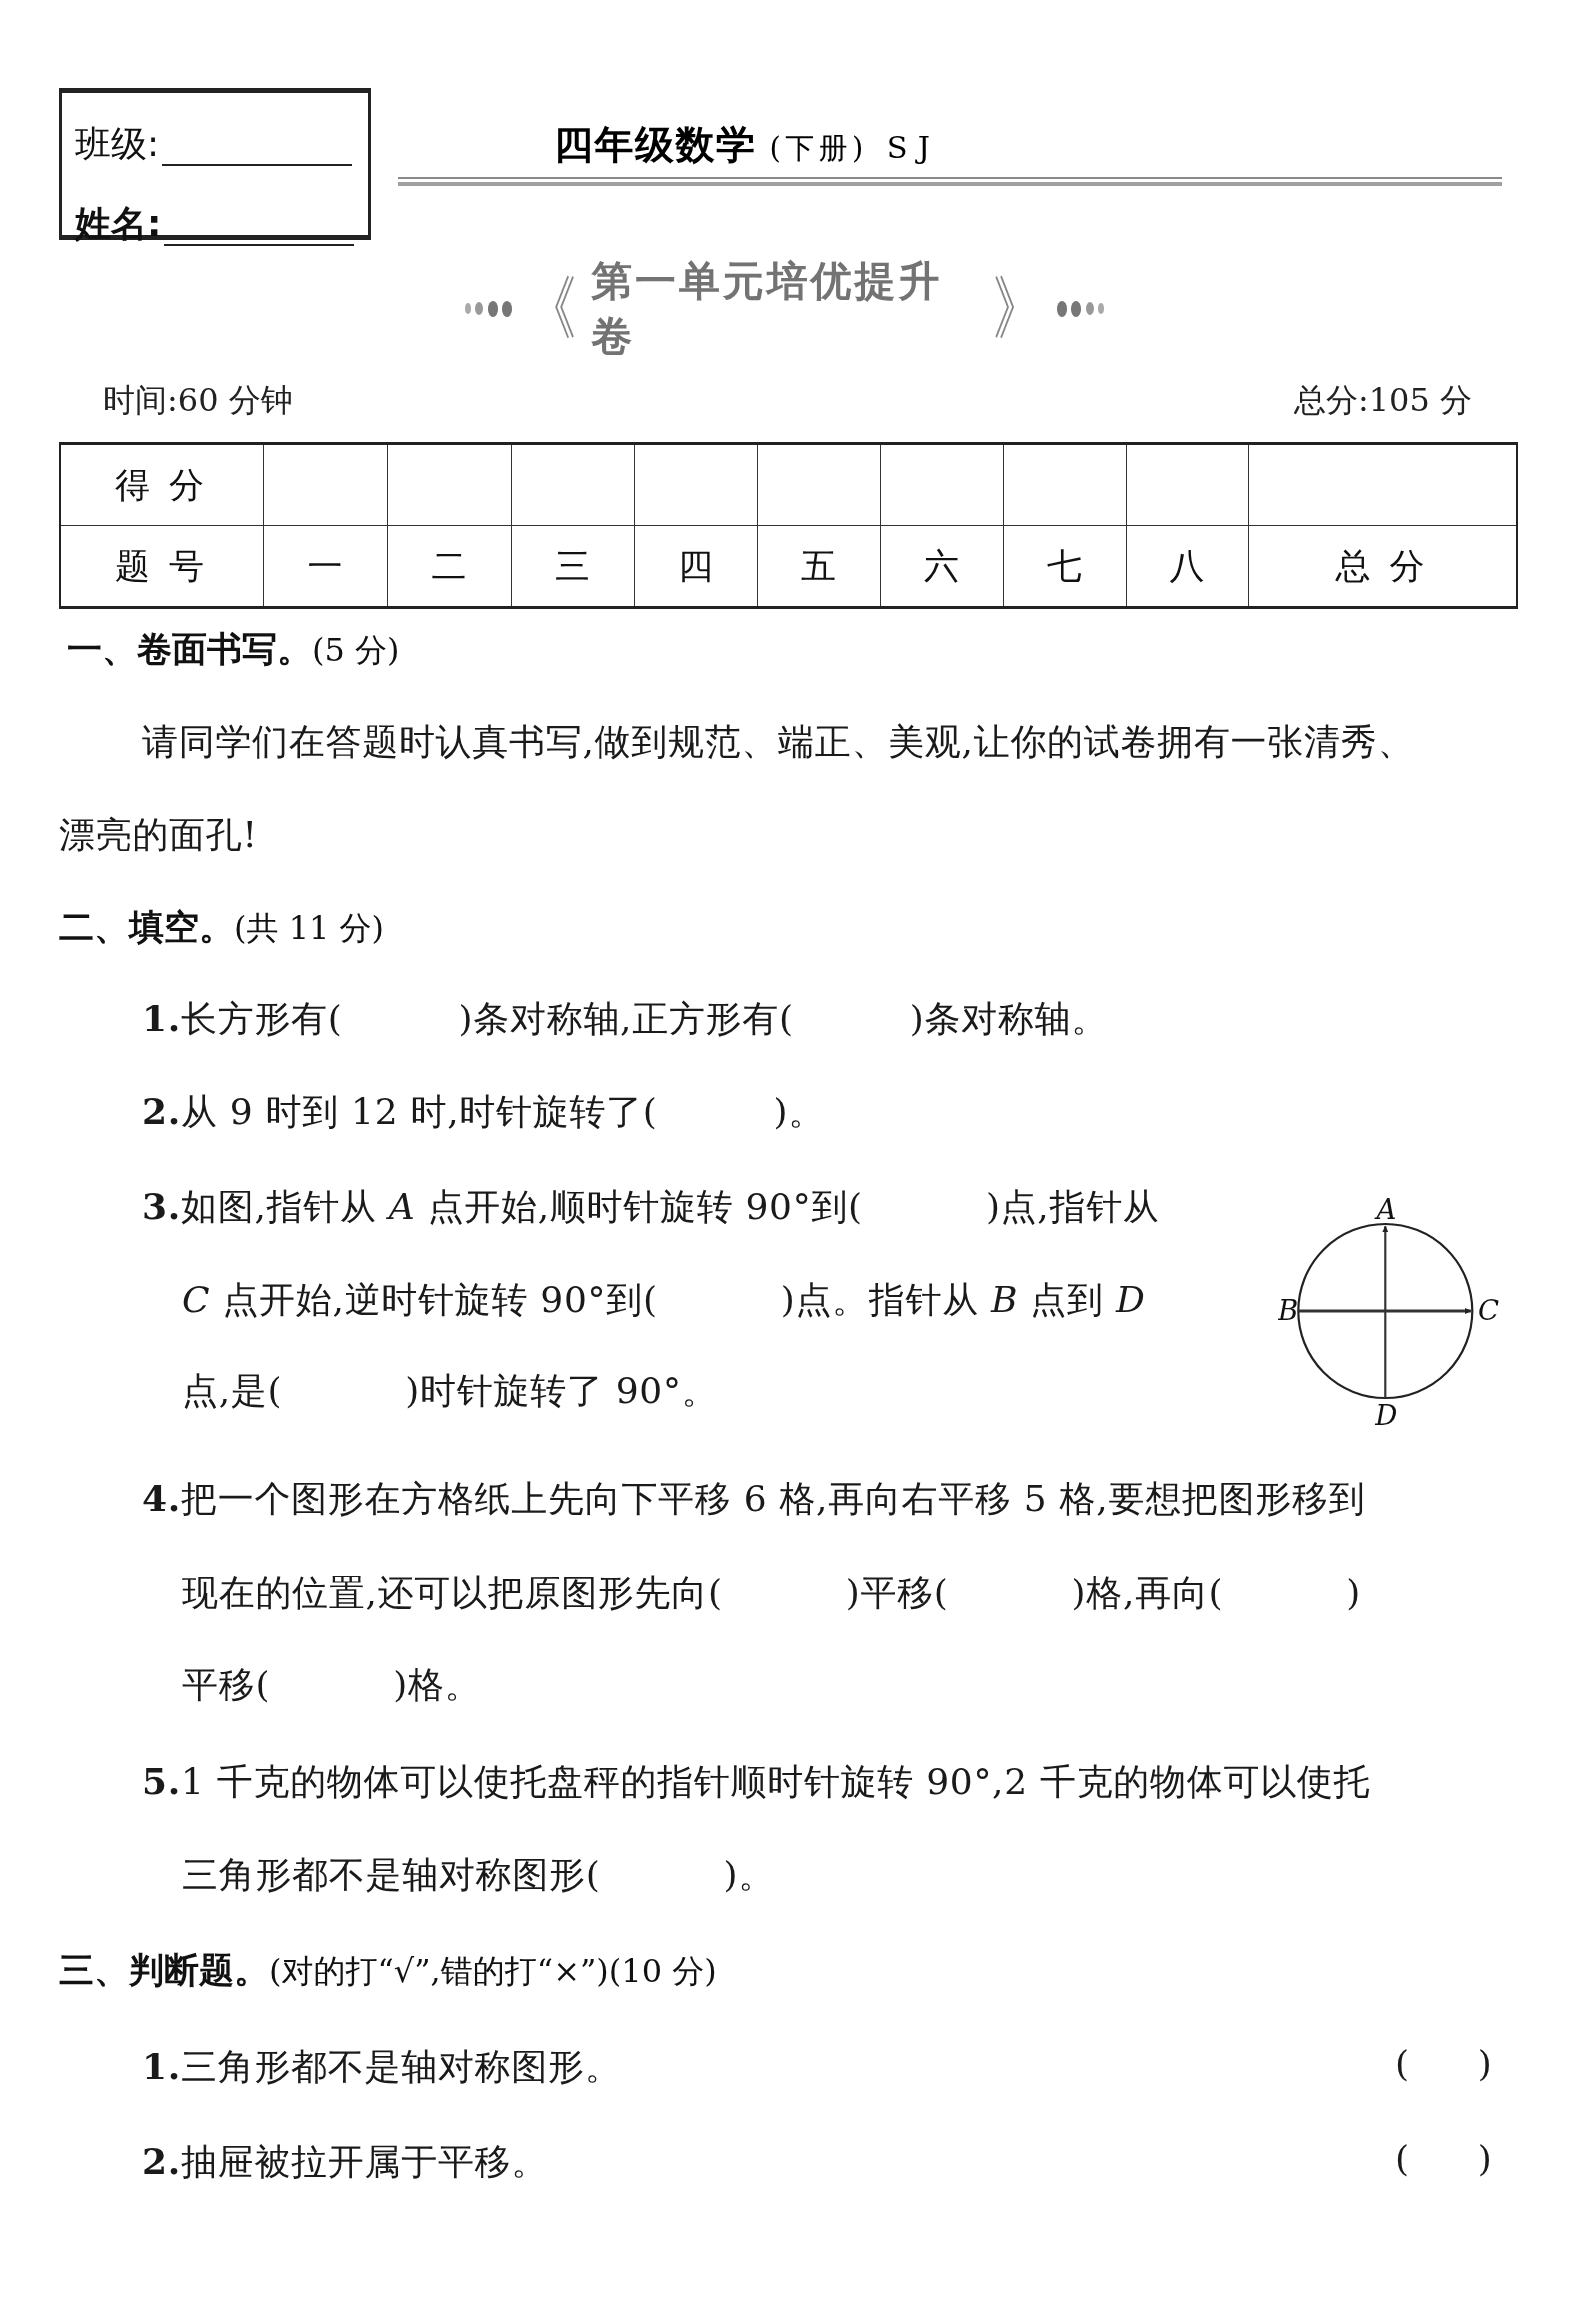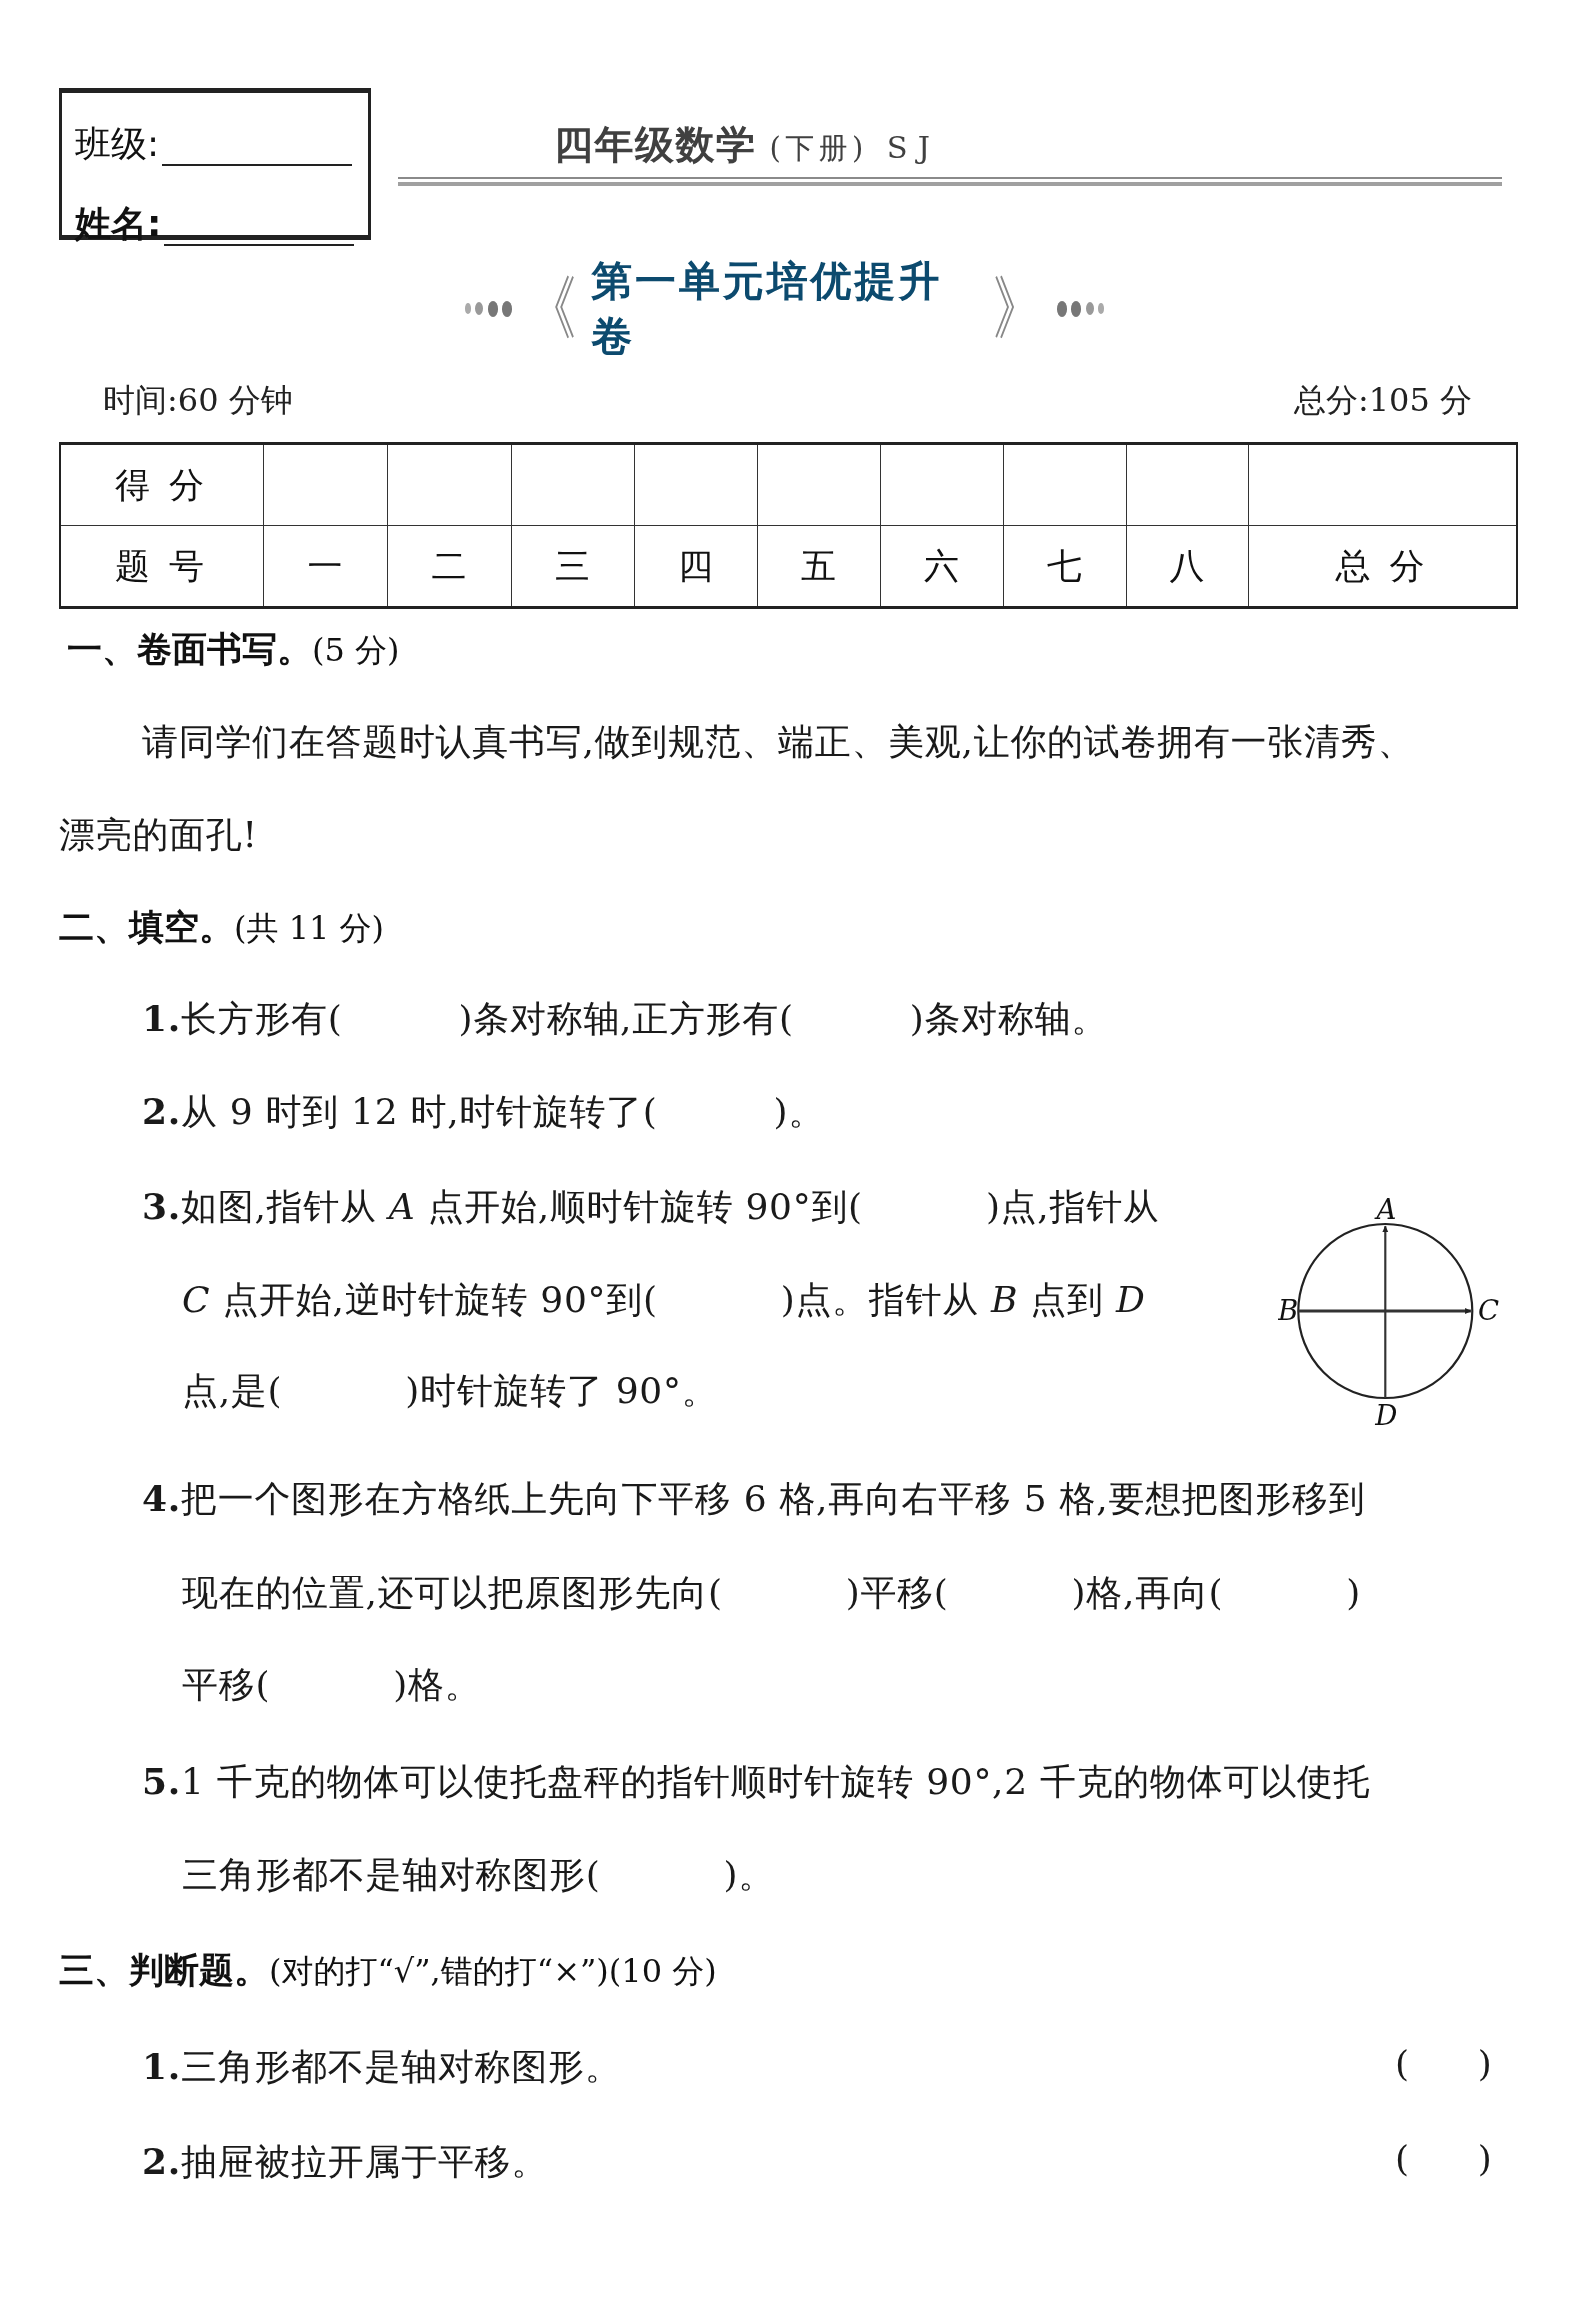--- a/index.html
+++ b/index.html
@@ -9,34 +9,34 @@
 
   
   .info-box { left:59px; top:88px; width:312px; height:152px;
               border:3.6px solid #222; border-top-width:5.1px; border-bottom-width:5.1px; box-sizing:border-box; }
   .info-row { position:absolute; left:13px; font-size:36px; line-height:44px;
               font-family:"DejaVu Sans","Liberation Sans",sans-serif; font-weight:normal; color:#111; }
   .info-row .line { display:inline-block; width:190px; border-bottom:2.9px solid #222; height:32px; vertical-align:bottom; margin-left:2.9px; }
 
   
   .book-title { left:554px; top:118px; font-size:39px; font-weight:bold;
-                font-family:"DejaVu Sans","Liberation Sans",sans-serif; letter-spacing:1.5px; color:#404040; white-space:nowrap; }
+                font-family:"DejaVu Sans","Liberation Sans",sans-serif; letter-spacing:1.5px; color:#000000; white-space:nowrap; }
   .book-title .vol { font-size:29px; font-weight:normal; margin-left:13px; letter-spacing:4.4px; font-family:"DejaVu Serif",serif; }
   .book-title .code { font-size:30.5px; font-weight:normal; margin-left:19px; letter-spacing:10.2px; font-family:"DejaVu Serif",serif; }
   .hdr-line1 { left:398px; top:177px; width:1104px; height:2.2px; background:#8a8a8a; }
   .hdr-line2 { left:398px; top:182px; width:1104px; height:4.4px; background:#a0a0a0; }
 
   
   .banner { left:465px; top:276px; width:639px; height:65px; display:flex; align-items:center; justify-content:center; }
   .banner .dots { display:flex; align-items:center; gap:4.4px; }
   .banner .dot { width:10.2px; height:16px; border-radius:50%; background:#777; }
   .banner .dot.s { width:5.8px; height:10.2px; background:#aaa; }
   .banner .dot.m { width:8px; height:13px; background:#999; }
   .banner .brace { font-size:70px; color:#888; font-family:"DejaVu Sans",sans-serif; line-height:65px; margin:0 4.4px; transform:scaleX(0.7); }
-  .banner .btitle { font-size:41px; font-weight:bold; color:#0c4a6e; letter-spacing:2.9px;
+  .banner .btitle { font-size:41px; font-weight:bold; color:#737373; letter-spacing:2.9px;
                     font-family:"DejaVu Sans","Liberation Sans",sans-serif; }
 
   .meta { top:379px; font-size:32px; color:#222; }
   .meta-left { left:103px; }
   .meta-right { right:122px; }
 
   
   .score-table { left:59px; top:442px; width:1459px; border-collapse:collapse; table-layout:fixed; }
   .score-table td { border:1.5px solid #333; height:80px; text-align:center; font-size:35px;
                     font-family:"DejaVu Sans","Liberation Sans",sans-serif; color:#111; padding:0; }

